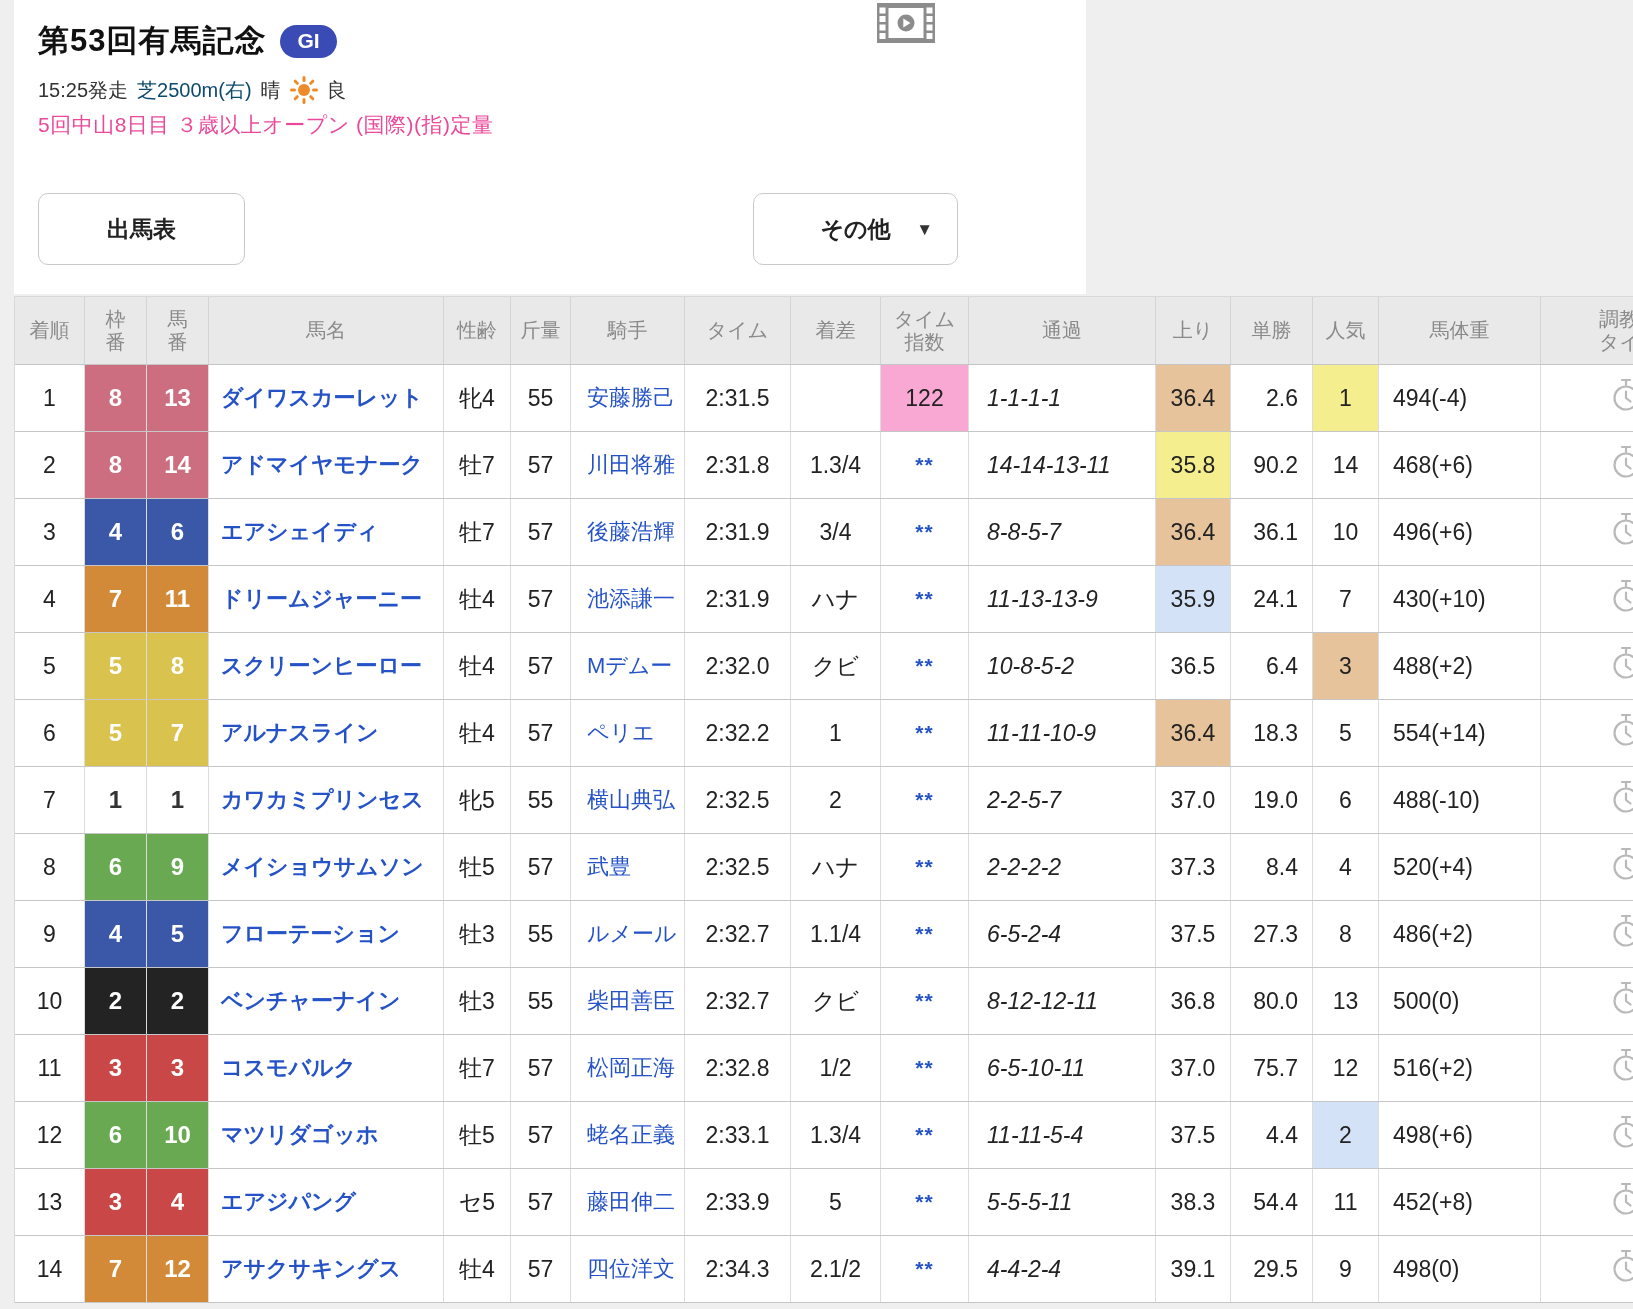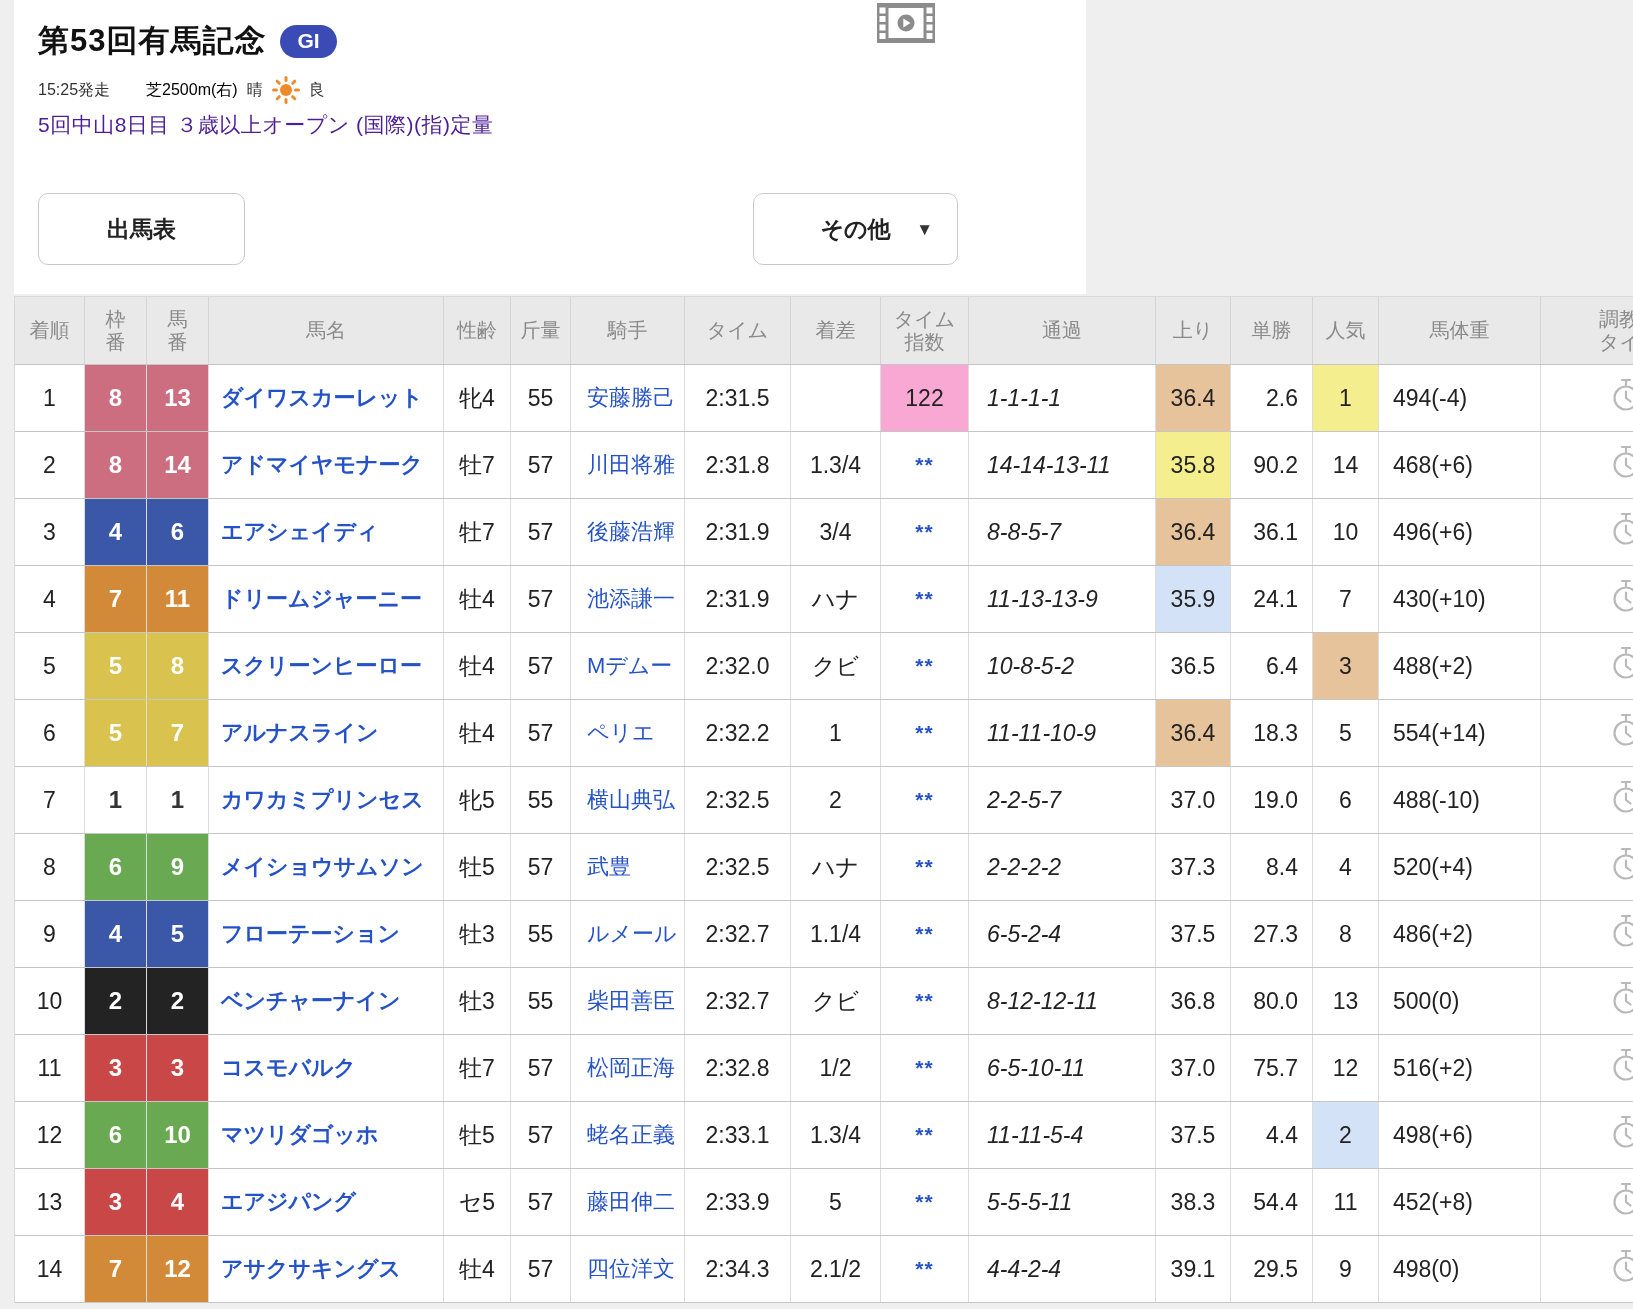--- a/index.html
+++ b/index.html
@@ -15,24 +15,24 @@
     position:absolute; left:14px; top:0; width:1072px; height:294px;
     background:#ffffff;
   }
   .title-row { display:flex; align-items:center; padding:20px 0 0 24px; position:relative; }
   .race-title { font-size:31px; font-weight:700; color:#111; letter-spacing:1px; }
   .grade-badge {
     margin-left:14px; background:#3a4bb5; color:#fff; font-weight:700;
     font-size:21px; padding:5px 17px 7px; border-radius:22px; line-height:1;
   }
   .video-btn { position:absolute; left:862px; top:3px; width:60px; height:42px; cursor:pointer; background:none; border:none; }
-  .race-info { padding:14px 0 0 24px; font-size:16px; color:#333; display:flex; align-items:center; gap:9px; }
-  .course-txt { color:#000000;margin-left:27px; }
+  .race-info { padding:14px 0 0 24px; font-size:20px; color:#333; display:flex; align-items:center; gap:9px; }
+  .course-txt { color:#0c4a6e; }
   .sun-icon { display:inline-flex; width:28px; height:28px; }
-  .meeting-info { padding:7px 0 0 24px; font-size:21px; color:#4c1d95; letter-spacing:0.5px; }
+  .meeting-info { padding:7px 0 0 24px; font-size:21px; color:#ec4899; letter-spacing:0.5px; }
   .btn {
     position:absolute; top:193px; height:72px; background:#fff;
     border:1px solid #c9c9c9; border-radius:10px; font-size:23px; color:#222;
     font-family:inherit; font-weight:600; cursor:pointer;
   }
   .btn-entry { left:24px; width:207px; }
   .btn-others { left:739px; width:205px; }
   .btn-others .caret { position:absolute; right:24px; top:26px; font-size:17px; color:#333; }
 
   

